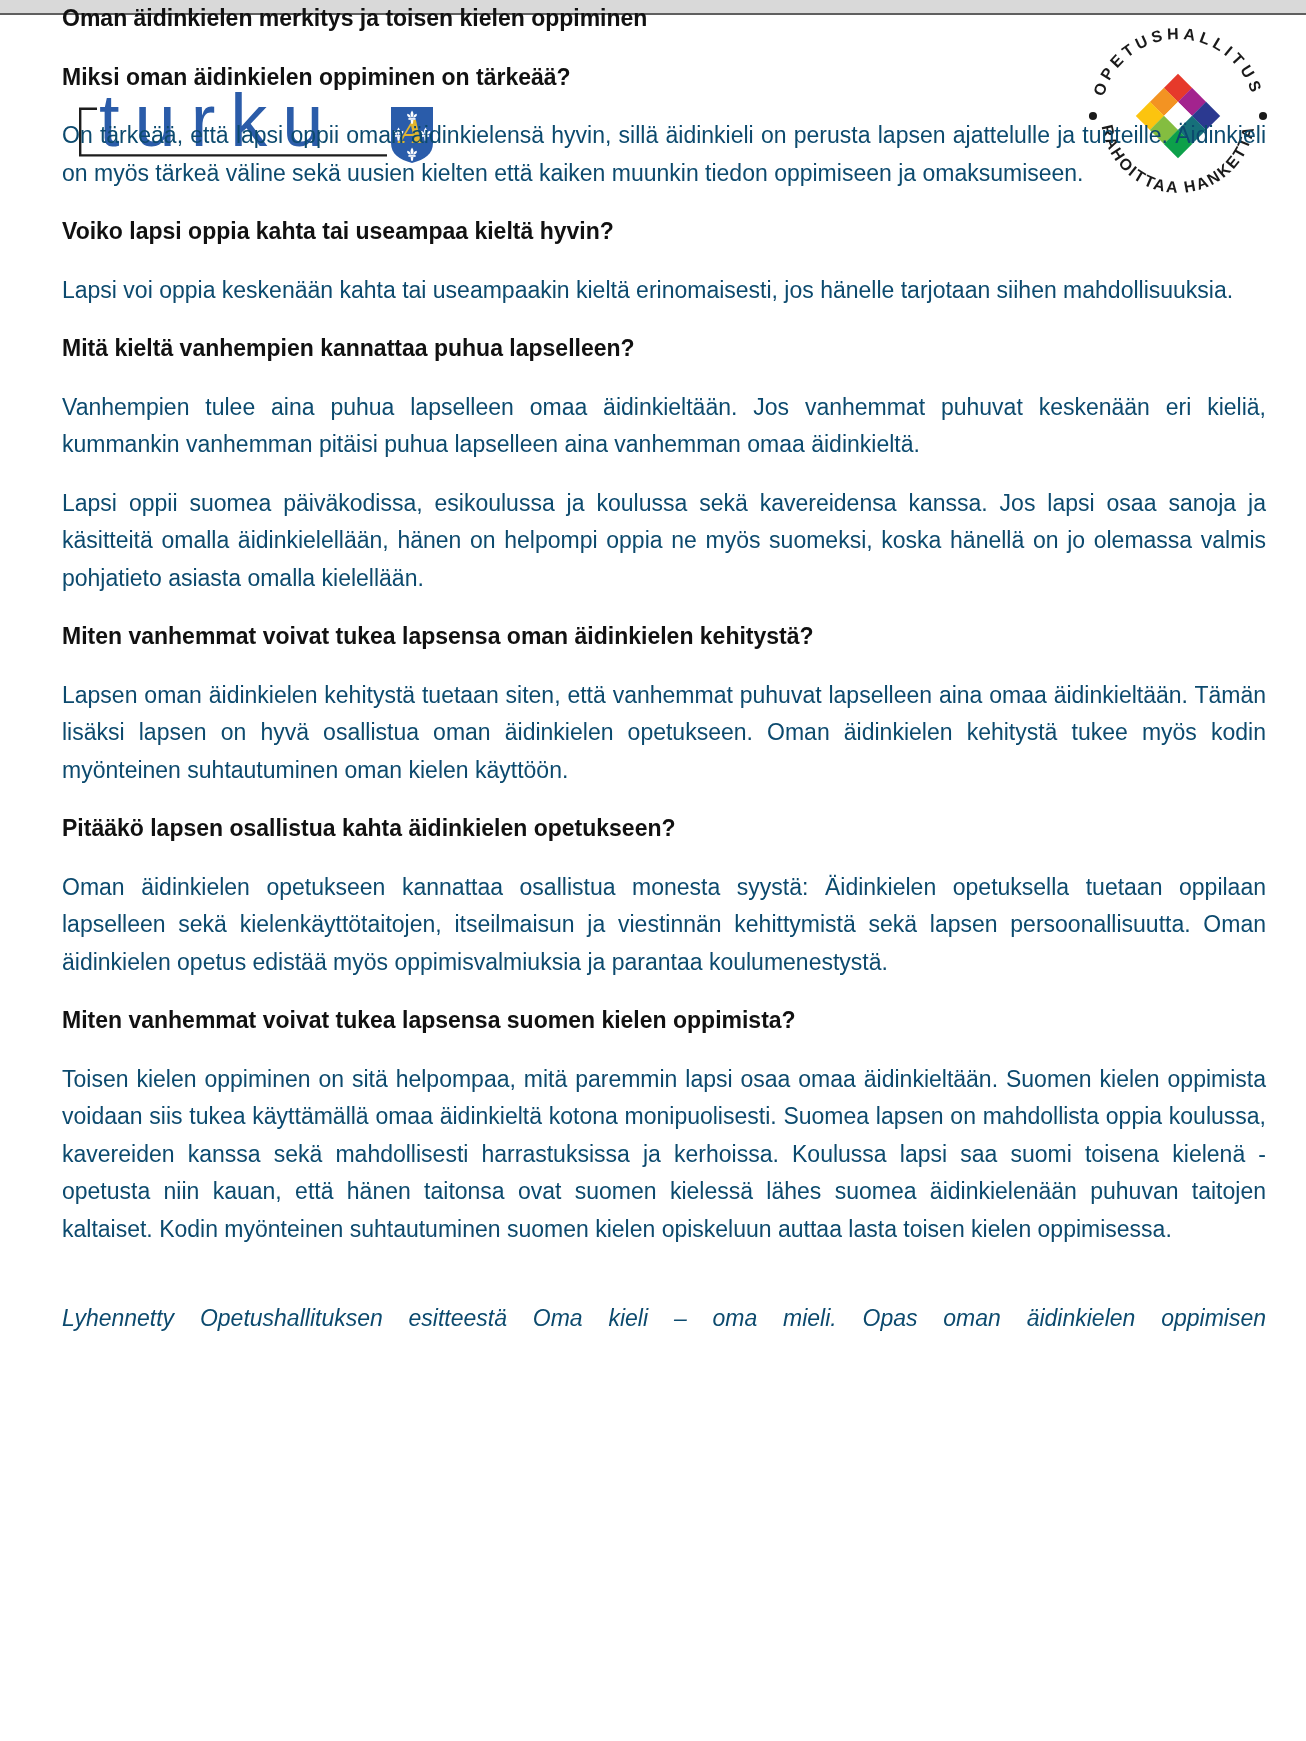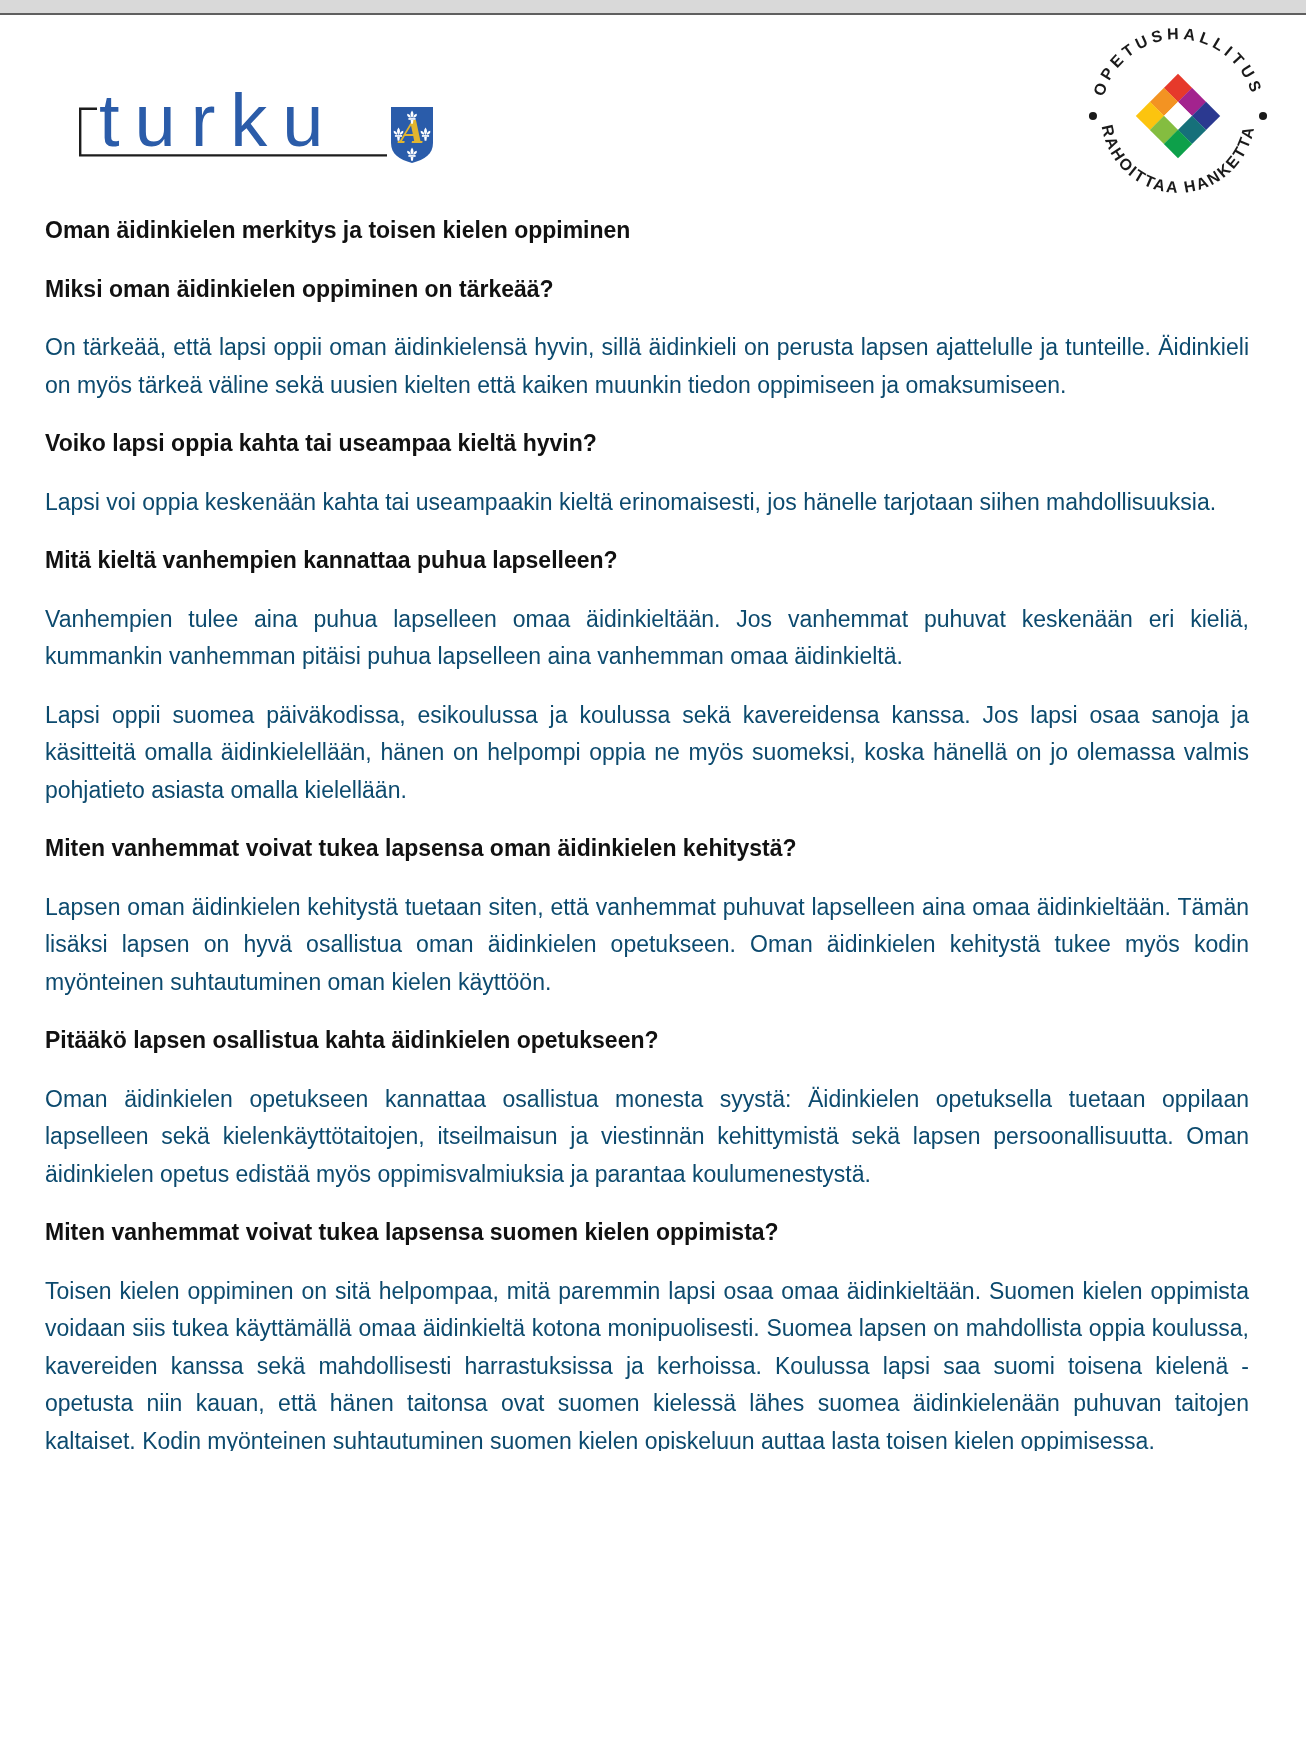--- a/index.html
+++ b/index.html
@@ -32,22 +32,21 @@
   .oph-logo svg{display:block;}
   .arc-text{
     font-family:"Liberation Sans","DejaVu Sans",sans-serif;
     font-size:17.5px;font-weight:600;fill:#1a1a1a;
   }
   .arc-top{letter-spacing:4.5px;}
   .arc-bottom{letter-spacing:2.2px;}
 
   
   .content{
-    position:absolute;left:45px;top:0;width:1216px;
-    padding-top:212px;
+    position:absolute;left:62px;top:0;width:1216px;
     font-size:23px;line-height:37.5px;
   }
   .content h1,.content h2{
     font-size:23px;line-height:37.5px;font-weight:700;
     margin:0 0 21px 0;color:#111;
   }
   .content p{
     margin:0 12px 21px 0;
     text-align:justify;
     color:#0c4a6e;

